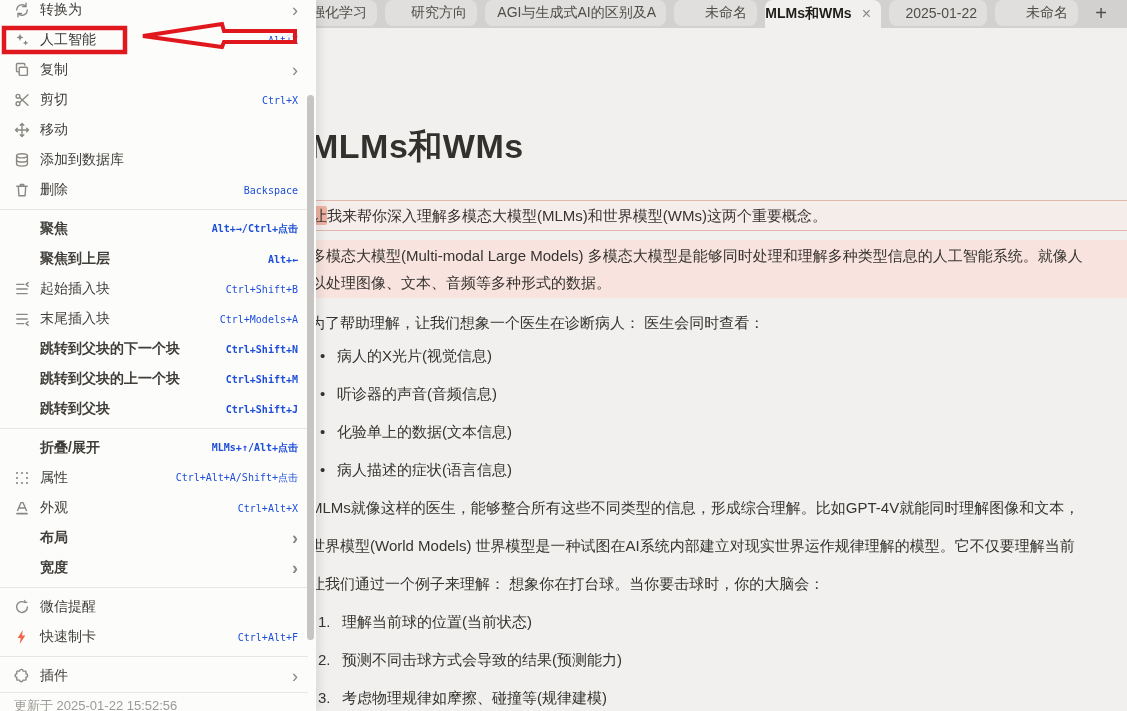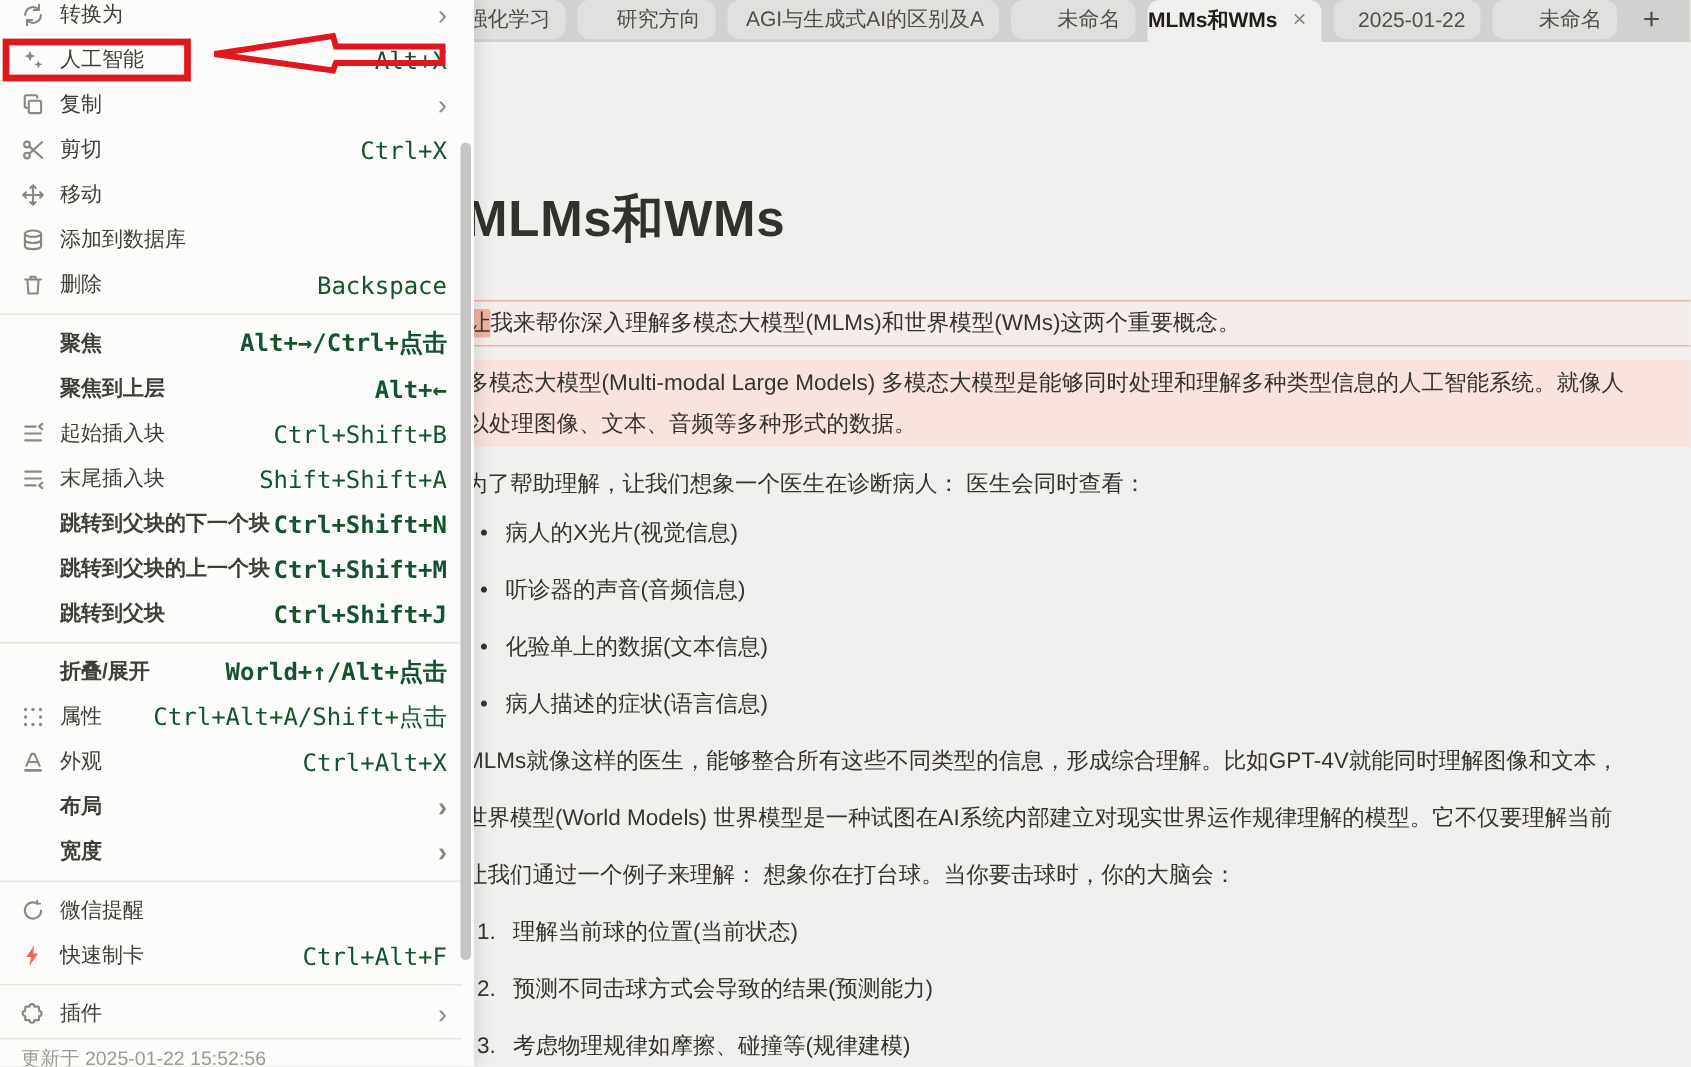--- a/index.html
+++ b/index.html
@@ -30,21 +30,21 @@
   .listrow{left:0;right:0;}
 
   
   .menu{position:absolute;left:0;top:0;width:316px;height:711px;background:#fcfcfb;box-shadow:3px 0 10px rgba(0,0,0,.10);z-index:10;}
   .mlist{position:absolute;top:-5px;left:0;right:8px;}
   .mrow{height:30px;display:flex;align-items:center;padding:0 10px 0 14px;}
   .mi{width:16px;height:16px;flex:none;margin-right:10px;display:inline-flex;align-items:center;justify-content:center;}
   .mrow.noicon{padding-left:40px;font-weight:bold;}
   .ml{font-size:14px;color:#403e3a;}
   .mend{margin-left:auto;}
-  .ms{font-family:"DejaVu Sans Mono",monospace;font-size:16px;color:#14532d;}
+  .ms{font-family:"DejaVu Sans Mono",monospace;font-size:10px;color:#1d4ed8;}
   .mc{color:#8a8884;font-size:18px;line-height:1;}
   .msep{height:1px;background:#e8e6e3;margin:4px 0;}
   .msep.tight{margin:1px 0;}
   .mfooter{padding:3px 14px 0 14px;font-size:13px;color:#9c9a96;white-space:nowrap;}
   .mscroll{position:absolute;right:2px;top:95px;width:7px;height:545px;border-radius:4px;background:#c7c5c3;}
 
   
   .anno{position:absolute;left:0;top:0;width:320px;height:62px;z-index:50;pointer-events:none;}
 </style>
 </head>
@@ -218,38 +218,38 @@
           <span class="mend ms">Ctrl+Shift+B</span>
         </div>
       <div class="mrow">
           <span class="mi">
             <svg viewBox="0 0 16 16" width="16" height="16" fill="none" stroke="#8a8884" stroke-width="1.4" stroke-linecap="round" stroke-linejoin="round">
               <path d="M2.8 3.4h10.4M2.8 8h10.4M2.8 12.6h7"></path>
               <path d="M14.2 10.8l-2.2 1.8 2.2 1.8"></path>
             </svg>
           </span>
           <span class="ml">末尾插入块</span>
-          <span class="mend ms">Shift+Shift+A</span>
+          <span class="mend ms">Ctrl+Models+A</span>
         </div>
       <div class="mrow noicon">
           <span class="ml">跳转到父块的下一个块</span>
           <span class="mend ms">Ctrl+Shift+N</span>
         </div>
       <div class="mrow noicon">
           <span class="ml">跳转到父块的上一个块</span>
           <span class="mend ms">Ctrl+Shift+M</span>
         </div>
       <div class="mrow noicon">
           <span class="ml">跳转到父块</span>
           <span class="mend ms">Ctrl+Shift+J</span>
         </div>
       <div class="msep"></div>
       <div class="mrow noicon">
           <span class="ml">折叠/展开</span>
-          <span class="mend ms">World+↑/Alt+点击</span>
+          <span class="mend ms">MLMs+↑/Alt+点击</span>
         </div>
       <div class="mrow">
           <span class="mi">
             <svg viewBox="0 0 16 16" width="16" height="16" fill="none" stroke="#8a8884" stroke-width="1.4" stroke-linecap="round" stroke-linejoin="round">
               <g fill="#8a8884" stroke="none">
                 <circle cx="3" cy="3" r="1.1"></circle>
                 <circle cx="8" cy="3" r="1.1"></circle>
                 <circle cx="13" cy="3" r="1.1"></circle>
                 <circle cx="3" cy="8" r="1.1"></circle>
                 <circle cx="13" cy="8" r="1.1"></circle>

